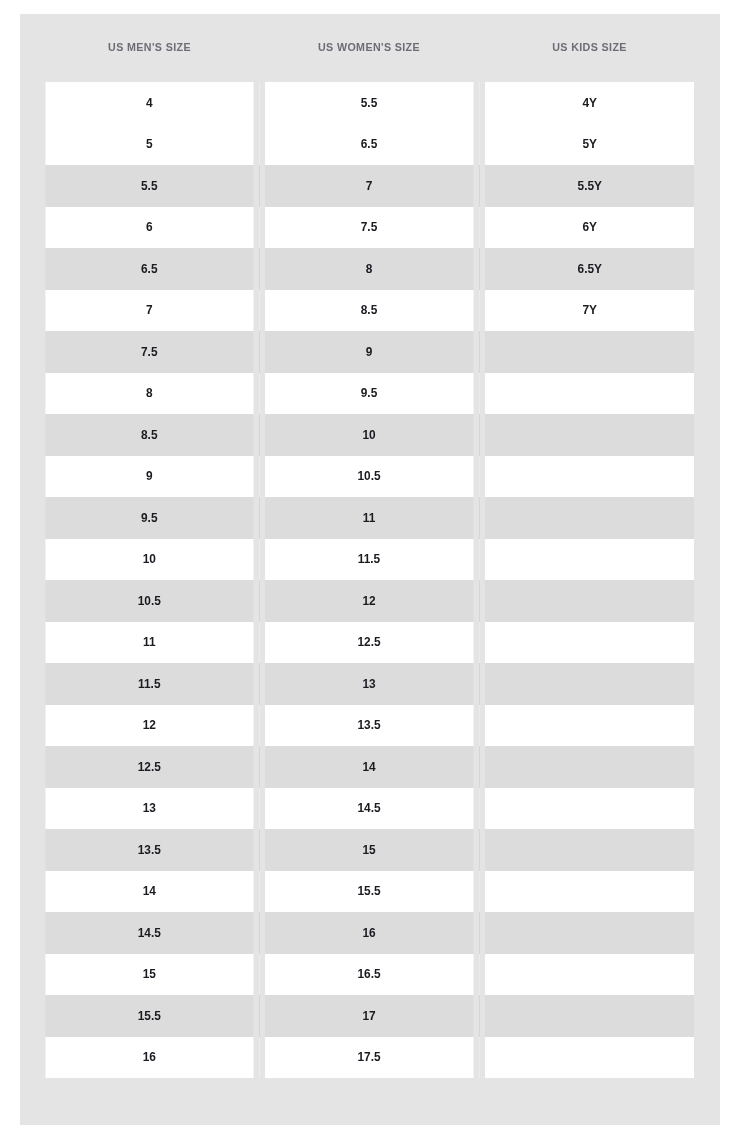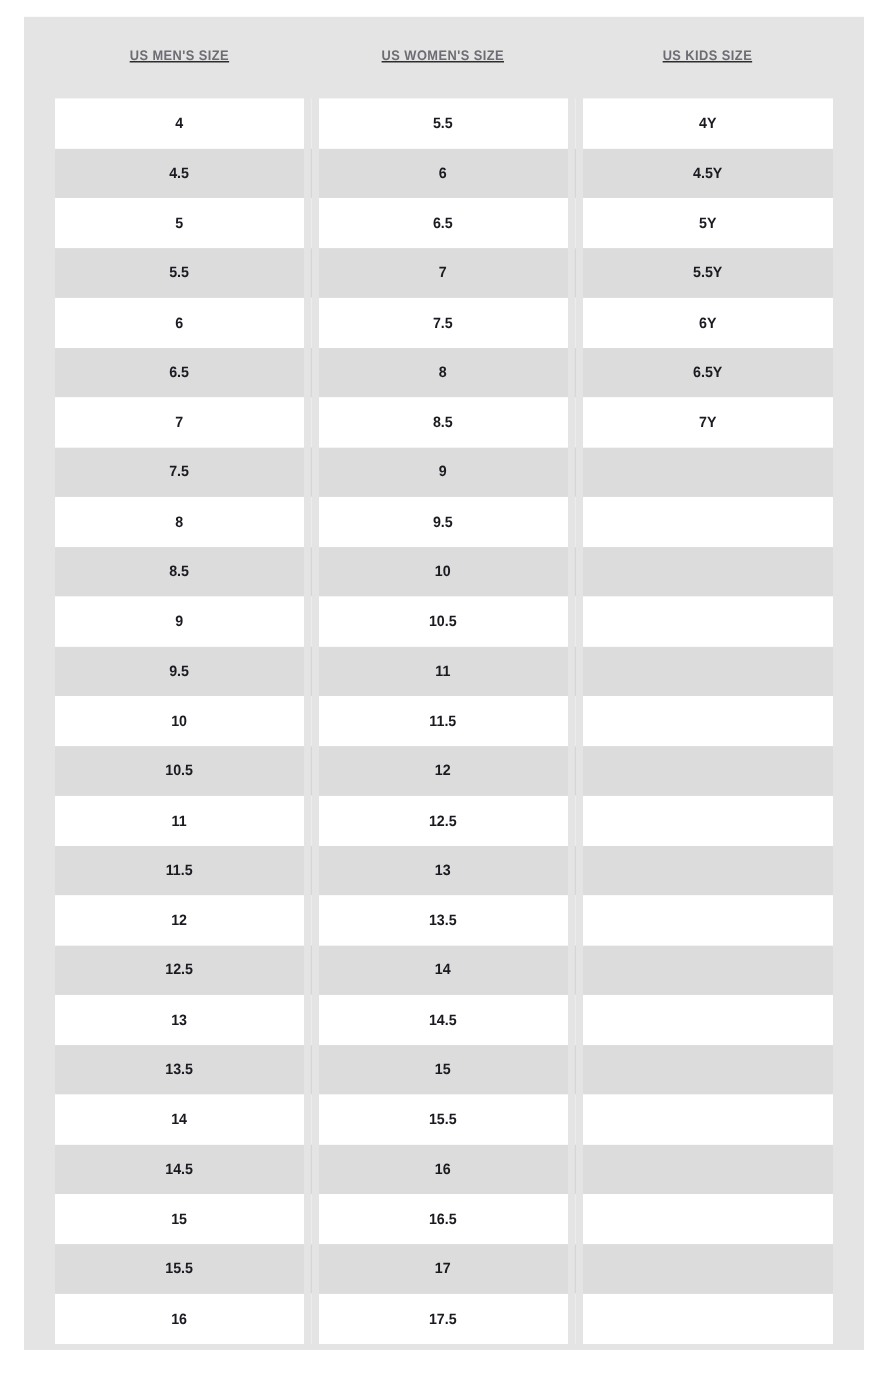--- a/index.html
+++ b/index.html
@@ -29,21 +29,20 @@
 
   
   .chart-header {
     position: absolute;
     left: 20px;
     top: 0;
     width: 660px;
     height: 68px;
     display: flex;
     align-items: center;
-    text-decoration: underline;
   }
   .chart-header .hcell {
     text-align: center;
     font-size: 11.5px;
     font-weight: bold;
     letter-spacing: 0.4px;
     color: #6c6c74;
     text-transform: uppercase;
     line-height: 1;
     font-stretch: condensed;
@@ -101,25 +100,20 @@
       <col class="c1">
         <col class="c2">
         <col class="c3">
     </colgroup>
     <tbody id="size-table-body">
     <tr class="odd">
           <td>4</td>
           <td>5.5</td>
           <td>4Y</td>
         </tr>
-        <tr class="even">
-          <td>4.5</td>
-          <td>6</td>
-          <td>4.5Y</td>
-        </tr>
         <tr class="odd">
           <td>5</td>
           <td>6.5</td>
           <td>5Y</td>
         </tr>
         <tr class="even">
           <td>5.5</td>
           <td>7</td>
           <td>5.5Y</td>
         </tr>

